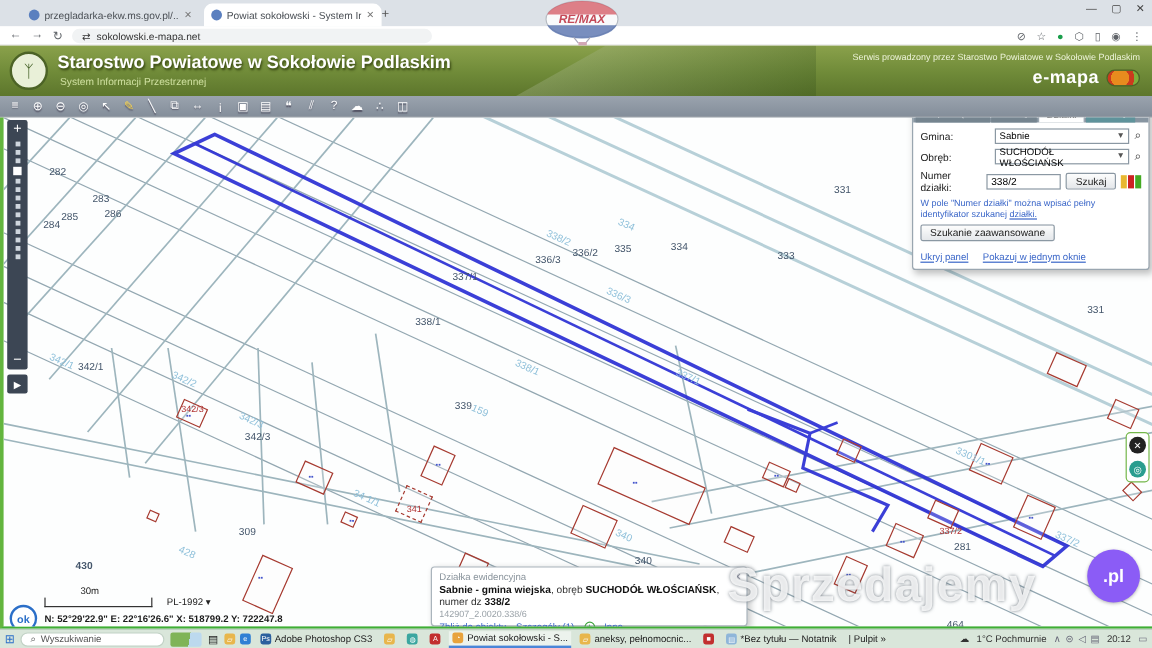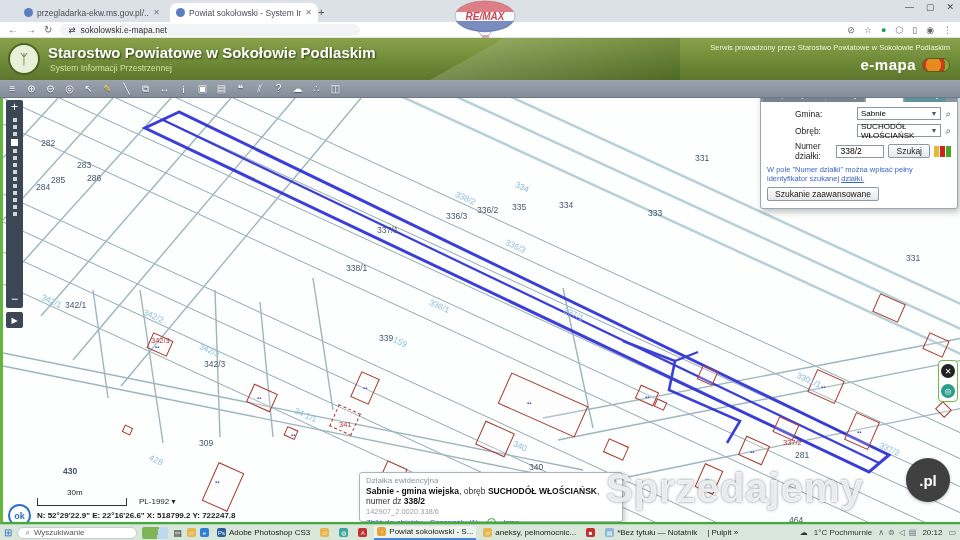--- a/index.html
+++ b/index.html
@@ -66,21 +66,21 @@
   .roundbtn { width:14px; height:14px; border-radius:50%; color:#fff; font-size:8px; display:flex; align-items:center; justify-content:center; }
 
   
   #panel { left:757px; top:-14px; width:198px; background:#fff; border:1px solid #9aa6b0; border-radius:3px; box-shadow:2px 3px 6px rgba(0,0,0,.25); font-size:8.5px; }
   #ptabs { display:flex; gap:1px; background:#8795a1; padding:2px 2px 0 2px; border-radius:3px 3px 0 0; }
   .ptab { padding:2px 6px; border-radius:3px 3px 0 0; background:#75848f; color:#fff; font-size:8.5px; }
   .ptab.active { background:#fff; color:#222; border:1px solid #9aa6b0; border-bottom:none; }
   .ptab.teal { background:#5f939b; }
   #pbody { padding:5px 6px 4px 6px; }
   .prow { display:flex; align-items:center; gap:4px; margin-bottom:4px; }
-  .plabel { width:58px; color:#222;margin-left:28px; }
+  .plabel { width:58px; color:#222; }
   .psel { flex:1; border:1px solid #8b98a3; height:13px; display:flex; align-items:center; justify-content:space-between; padding:0 3px; background:#fff; font-size:8px; }
   .psel .car { color:#555; font-size:7px; }
   .mag { color:#444; font-size:10px; }
   .pinput { width:70px; border:1px solid #8b98a3; height:13px; padding:0 3px; font-size:8.5px; display:flex; align-items:center; }
   .pbtn { border:1px solid #8b98a3; background:linear-gradient(#fdfdfd,#e4e7ea); padding:1px 7px; font-size:8.5px; border-radius:2px; color:#222; }
   #sqs { display:flex; gap:1px; }
   #sqs i { width:5px; height:11px; }
   #phint { color:#3a66c8; font-size:7.5px; line-height:1.25; margin:2px 0 5px 0; }
   #phint u { cursor:pointer; }
   #padvwrap { margin-bottom:5px; }
@@ -101,21 +101,21 @@
   
   #okbadge { left:5px; top:406px; width:23px; height:23px; border-radius:50%; background:#fff; border:2px solid #2b6fc8; color:#2b6fc8; font-size:9px; font-weight:bold; display:flex; align-items:center; justify-content:center; }
   #scalebar { left:34px; top:400px; width:90px; height:8px; border-left:1px solid #333; border-right:1px solid #333; border-bottom:1px solid #333; }
   #scaletxt { left:64px; top:390px; color:#222; font-size:8px; }
   #crs { left:136px; top:399px; color:#222; font-size:8px; }
   #coords { left:34px; top:413px; color:#1a1a1a; font-size:8px; font-weight:bold; white-space:nowrap; }
 
   
   #wm { left:585px; top:360px; width:370px; height:60px; pointer-events:none; }
   #wm-text { position:absolute; left:18px; top:8px; font-size:40px; font-weight:bold; color:rgba(255,255,255,.82); text-shadow:0 0 3px rgba(90,100,110,.8); letter-spacing:1px; }
-  #wm-pl { position:absolute; right:8px; top:0px; width:44px; height:44px; border-radius:50%; background:#404040; color:#fff; font-size:15px; font-weight:bold; display:flex; align-items:center; justify-content:center; box-shadow:0 1px 3px rgba(0,0,0,.3); }
+  #wm-pl { position:absolute; right:8px; top:0px; width:44px; height:44px; border-radius:50%; background:#8b5cf6; color:#fff; font-size:15px; font-weight:bold; display:flex; align-items:center; justify-content:center; box-shadow:0 1px 3px rgba(0,0,0,.3); }
 
   
   #taskbar { left:0; top:524px; width:960px; height:16px; background:#d9e6da; border-top:1px solid #bccfc0; display:flex; align-items:center; gap:5px; padding:0 4px; font-size:8px; color:#222; }
   #tb-start { color:#2b6fc8; font-size:10px; }
   #tb-search { display:flex; align-items:center; gap:4px; background:#fff; border:1px solid #c2d2c6; border-radius:8px; height:12px; padding:0 7px; width:120px; color:#555; }
   #tb-weather-thumb { width:26px; height:12px; border-radius:2px; background:linear-gradient(100deg,#7fb457 0 60%,#bcd9ee 60%); }
   .tbi { font-size:9px; }
   .tapp { display:flex; align-items:center; gap:3px; height:14px; padding:0 3px; white-space:nowrap; }
   .tapp.active { border-bottom:2px solid #4a86d8; background:rgba(255,255,255,.5); }
   .tico { width:9px; height:9px; border-radius:2px; flex:none; display:flex; align-items:center; justify-content:center; color:#fff; font-size:6px; }
@@ -397,20 +397,24 @@
               <i style="background:#44aa22"></i>
           </span>
         </div>
         <div id="phint">
           <span>W pole "Numer działki" można wpisać pełny identyfikator szukanej</span> <u>działki.</u>
         </div>
         <div id="padvwrap">
           <span class="pbtn">Szukanie zaawansowane</span>
         </div>
       </div>
+      <div id="plinks">
+        <span>Ukryj panel</span>
+        <span>Pokazuj w jednym oknie</span>
+      </div>
     </div>
 
     <div id="popup" class="abs">
       <div id="pop-title">Działka ewidencyjna</div>
       <span id="pop-close">✕</span>
       <div id="pop-line">
         <b>Sabnie - gmina wiejska</b><span>, obręb </span><b>SUCHODÓŁ WŁOŚCIAŃSK</b><span>, numer dz </span><b>338/2</b>
       </div>
       <div id="pop-id">142907_2.0020.338/6</div>
       <div id="pop-links">

